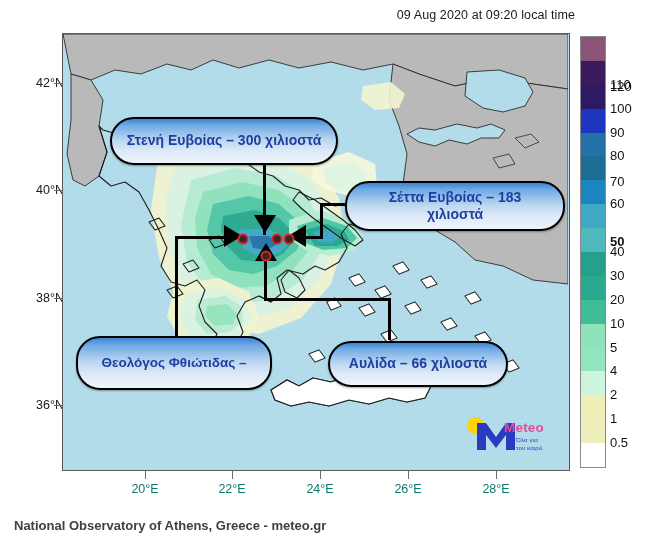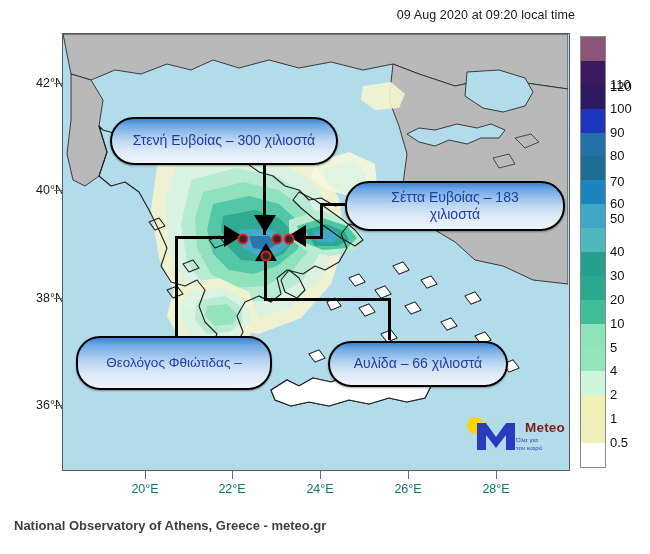--- a/index.html
+++ b/index.html
@@ -29,38 +29,38 @@
   #cbar{position:absolute;left:580px;top:36px;width:26px;height:432px;
         border:1px solid #8a8a8a;box-sizing:border-box;}
   #cbar .seg{width:100%;}
   .cblabel{position:absolute;left:610px;font-size:13px;color:#111;
            white-space:nowrap;transform:translateY(-50%);}
 
   
   .callout{position:absolute;box-sizing:border-box;border:2.5px solid #000;
            border-radius:24px;display:flex;align-items:center;
            justify-content:center;text-align:center;
-           color:#1f3fa0;font-weight:normal;line-height:1.25;
+           color:#1f3fa0;font-weight:bold;line-height:1.25;
            background:linear-gradient(to bottom,#3a84d8 0%,#6fa9e4 14%,
                       #bcd7f1 48%,#dce9f7 72%,#eef4fb 100%);
            box-shadow:0 1px 2px rgba(0,0,0,.35);}
   .leader{position:absolute;background:#000;}
 
   
   .marker{position:absolute;width:11px;height:11px;border-radius:50%;
           background:#2b2b2b;border:2px solid #e02020;box-sizing:border-box;
           transform:translate(-50%,-50%);}
   .arrow{position:absolute;width:0;height:0;}
 
   
   #logo{position:absolute;left:464px;top:413px;width:100px;height:42px;}
   #logo .dot{position:absolute;left:3px;top:4px;width:17px;height:17px;
              border-radius:50%;background:#ffd400;}
   #logo .mwrap{position:absolute;left:11px;top:8px;}
-  #logo .mtext{position:absolute;left:61px;top:7px;color:#7f1d1d;
+  #logo .mtext{position:absolute;left:40px;top:7px;color:#ec4899;
                font-size:13.5px;font-weight:bold;letter-spacing:.2px;}
   #logo .tag{position:absolute;left:52px;top:23px;color:#2b3bbf;
              font-size:6.2px;line-height:1.35;letter-spacing:.1px;}
 
   #footer{position:absolute;left:14px;top:518px;font-size:13px;color:#404040;font-weight:bold;}
 </style>
 </head>
 <body>
 
 <div id="title">09 Aug 2020 at 09:20 local time</div>
@@ -239,21 +239,21 @@
     <div class="seg" style="background: rgb(255, 255, 255); height: 23.8889px;"></div>
   </div>
 <div id="cblabels">
     <div class="cblabel" style="top: 59.8889px; margin-top: 26px;">120</div>
     <div class="cblabel" style="top: 83.7778px;">110</div>
     <div class="cblabel" style="top: 107.667px;">100</div>
     <div class="cblabel" style="top: 131.556px;">90</div>
     <div class="cblabel" style="top: 155.444px;">80</div>
     <div class="cblabel" style="top: 181px;">70</div>
     <div class="cblabel" style="top: 203.222px;">60</div>
-    <div class="cblabel" style="top: 218px;">50</div>
+    <div class="cblabel" style="top: 241px; font-weight: bold;">50</div>
     <div class="cblabel" style="top: 251px;">40</div>
     <div class="cblabel" style="top: 274.889px;">30</div>
     <div class="cblabel" style="top: 298.778px;">20</div>
     <div class="cblabel" style="top: 322.667px;">10</div>
     <div class="cblabel" style="top: 346.556px;">5</div>
     <div class="cblabel" style="top: 370.444px;">4</div>
     <div class="cblabel" style="top: 394.333px;">2</div>
     <div class="cblabel" style="top: 418.222px;">1</div>
     <div class="cblabel" style="top: 442.111px;">0.5</div>
   </div>

